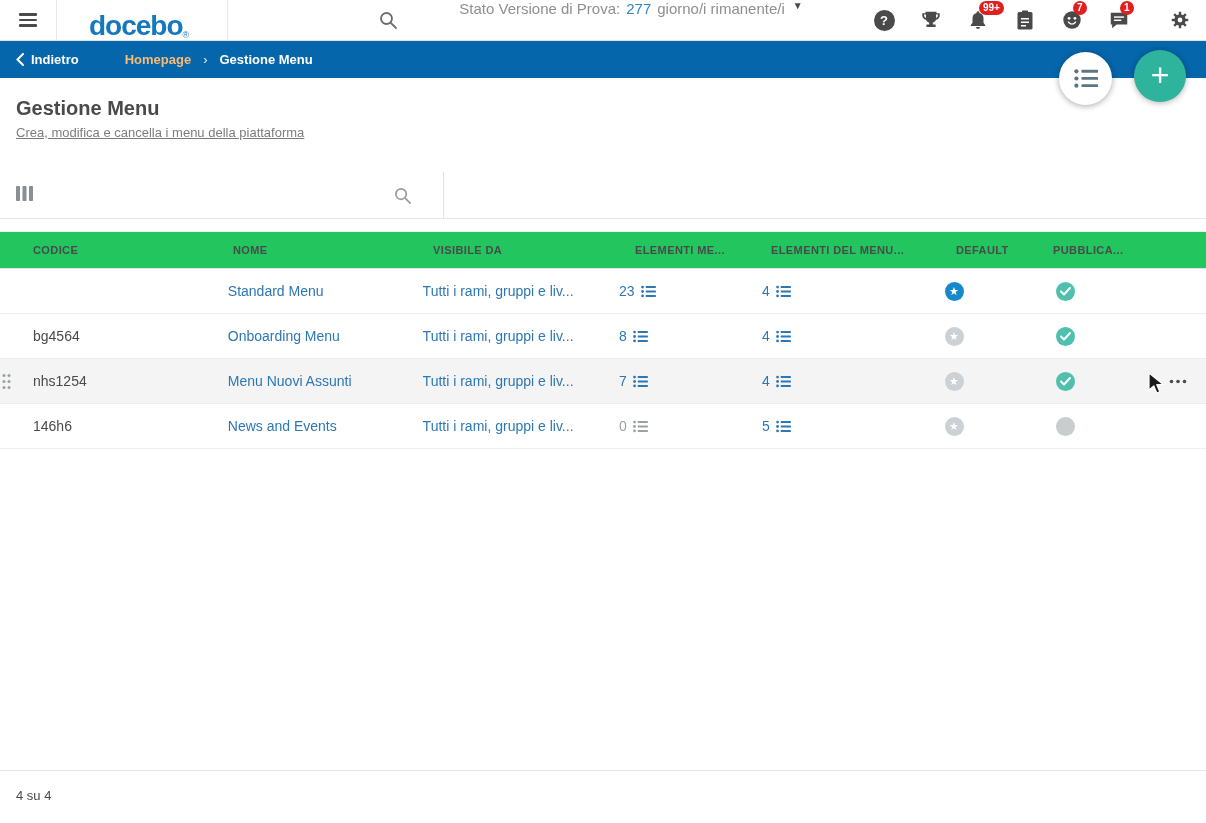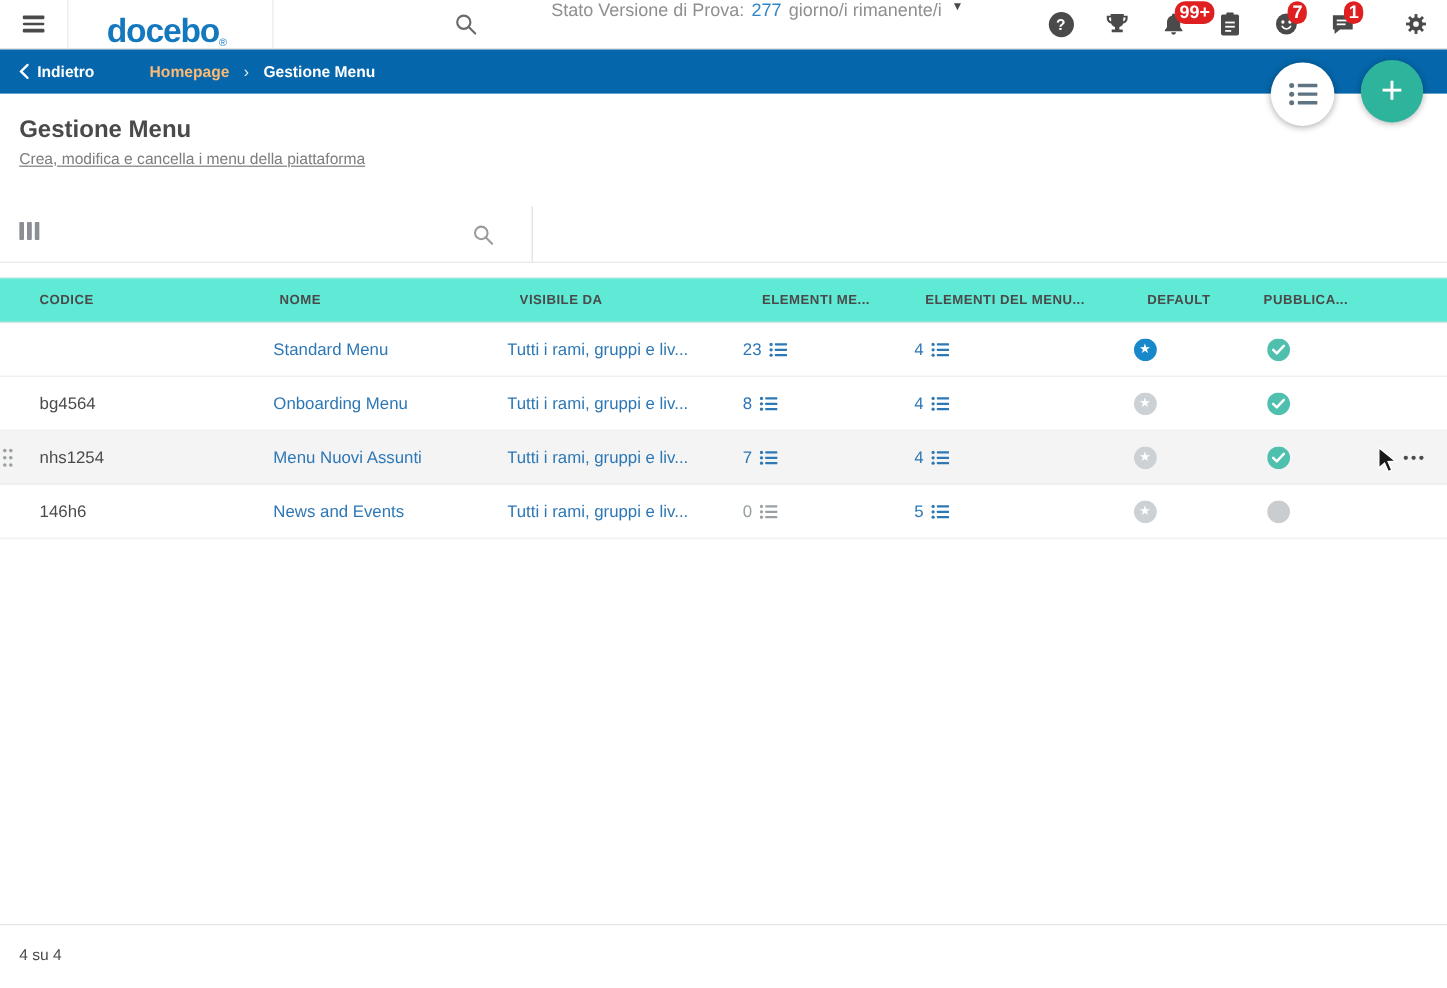--- a/index.html
+++ b/index.html
@@ -20,21 +20,21 @@
   .logo-wrap { height:40px; display:flex; align-items:flex-end; padding:5px 38px 0 32px; border-left:1px solid #e8e8e8; border-right:1px solid #e8e8e8; cursor:pointer; }
   .logo-text { font-size:28px; font-weight:bold; color:#1478be; letter-spacing:-1px; line-height:1.05; }
   .logo-mark { font-size:9px; color:#1478be; margin-top:2px; }
   .topsearch { position:absolute; left:374px; top:0; height:40px; width:28px; display:flex; align-items:center; justify-content:center; }
   .trial { position:absolute; left:50%; transform:translateX(-50%); margin-left:28px; top:0; height:56px; display:flex; align-items:flex-start; gap:6px; font-size:15px; color:#8f8f8f; cursor:pointer; white-space:nowrap; }
   .t-days { color:#3186c8; }
   .caret { color:#4a4a4a; font-size:10px; margin-left:2px; }
   .top-icons { margin-left:auto; display:flex; align-items:center; gap:23px; padding-right:14px; }
   .tic { position:relative; width:24px; height:26px; display:flex; align-items:center; justify-content:center; }
   .help-circle { width:21px; height:21px; border-radius:50%; background:#4a4a4a; color:#fff; font-weight:bold; font-size:13px; display:flex; align-items:center; justify-content:center; }
-  .nbadge { position:absolute; top:-6px; left:13px; background:#e02020; color:#fff; font-size:15px; font-weight:bold; border-radius:9px; padding:2px 4px; min-width:9px; text-align:center; line-height:1; }
+  .nbadge { position:absolute; top:-6px; left:13px; background:#e02020; color:#fff; font-size:10px; font-weight:bold; border-radius:9px; padding:2px 4px; min-width:9px; text-align:center; line-height:1; }
 
   
   .subhead { height:37px; background:#0566ab; display:flex; align-items:center; color:#fff; padding:0 16px; }
   .back { display:flex; align-items:center; gap:7px; color:#fff; font-size:13px; font-weight:bold; }
   .crumbs { margin-left:46px; display:flex; align-items:center; gap:12px; font-size:13px; }
   .crumbs a { color:#fdba74; text-decoration:none;font-weight:bold; }
   .csep { font-size:13px; opacity:.9; }
   .ccur { font-weight:bold; }
 
   
@@ -47,21 +47,21 @@
   .pagehead { padding:19px 16px 12px; }
   .pagehead h1 { margin:0; font-size:20px; font-weight:600; color:#4a4a4a; }
   .pagehead p { margin:5px 0 12px; font-size:13px; color:#7d7d7d;text-decoration:underline; }
 
   
   .toolbar { height:47px; display:flex; align-items:center; padding:0 16px; border-bottom:1px solid #e8e8e8; position:relative; margin-top:8px; }
   .tb-search { margin-left:360px; display:flex; align-items:center; }
   .vsep { position:absolute; left:443px; top:0; bottom:0; width:1px; background:#e0e0e0; }
 
   
-  .thead { margin-top:12px; height:38px; background:#5eead4; border-top:1px solid #eee; border-bottom:1px solid #e3e3e3; display:flex; align-items:center; padding-left:16px; font-size:11px; font-weight:bold; color:#4a4a4a; letter-spacing:.4px; }
+  .thead { margin-top:12px; height:38px; background:#22c55e; border-top:1px solid #eee; border-bottom:1px solid #e3e3e3; display:flex; align-items:center; padding-left:16px; font-size:11px; font-weight:bold; color:#4a4a4a; letter-spacing:.4px; }
   .hcell { padding-right:8px; white-space:nowrap; overflow:hidden; cursor:pointer; }
   .trow { height:45px; display:flex; align-items:center; border-bottom:1px solid #ededed; padding-left:16px; position:relative; font-size:14px; color:#4a4a4a;gap:31px; }
   .trow.hovered { background:#f4f4f4; }
   .cell { display:flex; align-items:center; padding-right:8px; overflow:hidden; }
   .col-code { width:217px; padding-left:17px; }
   .col-name { width:200px; }
   .col-visible { width:202px; }
   .col-items { width:136px; }
   .col-menu_items { width:185px; }
   .col-default { width:97px; }

